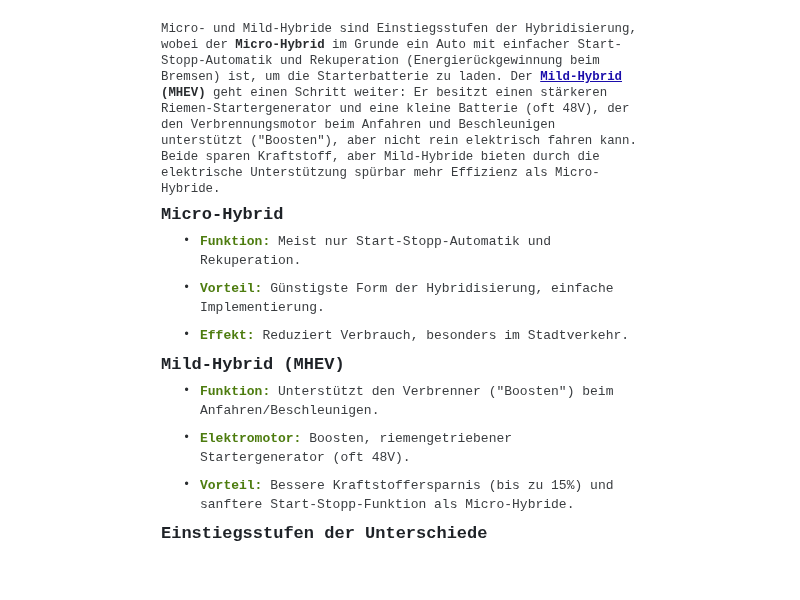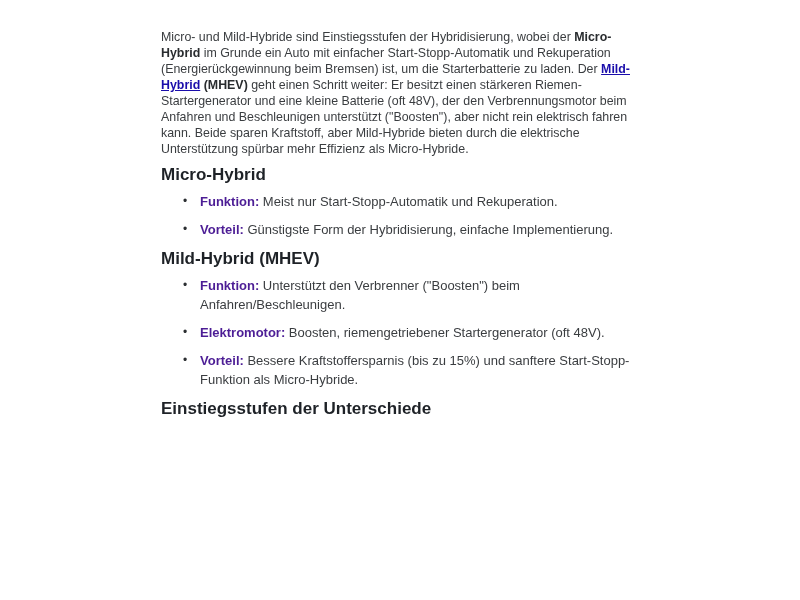--- a/index.html
+++ b/index.html
@@ -5,22 +5,23 @@
   * { margin: 0; padding: 0; box-sizing: border-box; }
   html, body {
     width: 800px;
     height: 600px;
     background: #ffffff;
     font-family: "Liberation Sans", sans-serif;
     overflow: hidden;
   }
   .doc {
     width: 478px;
-    margin: 16px auto;
+    margin: 8px auto;
     padding-top: 13px;
+    font-family: Liberation Mono, monospace;
   }
   .intro {
     font-size: 12.4px;
     line-height: 16px;
     color: #3a3d40;
   }
   .intro b { color: #292c2f; }
   a.inline-link {
     font-weight: bold;
     text-decoration: underline;
@@ -46,32 +47,33 @@
     margin-bottom: 9px;
   }
   ul.bullet-list li::before {
     content: "\2022";
     position: absolute;
     left: -17px;
     top: 0;
     color: #2b2e31;
     font-size: 12px;
   }
-  ul.bullet-list li b { color: #4c1d95; }
+  ul.bullet-list li b { color: #4d7c0f; }
 </style>
 </head>
 <body>
 
 <div class="doc">
   <p class="intro"><span>Micro- und Mild-Hybride sind Einstiegsstufen der Hybridisierung, wobei der </span><b>Micro-Hybrid</b><span> im Grunde ein Auto mit einfacher Start-Stopp-Automatik und Rekuperation (Energierückgewinnung beim Bremsen) ist, um die Starterbatterie zu laden. Der </span><a class="inline-link" style="color: rgb(26, 13, 171);">Mild-Hybrid</a><span> </span><b>(MHEV)</b><span> geht einen Schritt weiter: Er besitzt einen stärkeren Riemen-Startergenerator und eine kleine Batterie (oft 48V), der den Verbrennungsmotor beim Anfahren und Beschleunigen unterstützt ("Boosten"), aber nicht rein elektrisch fahren kann. Beide sparen Kraftstoff, aber Mild-Hybride bieten durch die elektrische Unterstützung spürbar mehr Effizienz als Micro-Hybride.</span></p>
   <div>
       <h2 class="section-heading">Micro-Hybrid</h2>
       <ul class="bullet-list">
         <li><b>Funktion:</b><span> Meist nur Start-Stopp-Automatik und Rekuperation.</span></li>
         <li><b>Vorteil:</b><span> Günstigste Form der Hybridisierung, einfache Implementierung.</span></li>
+        <li><b>Effekt:</b><span> Reduziert Verbrauch, besonders im Stadtverkehr.</span></li>
       </ul>
       <h2 class="section-heading">Mild-Hybrid (MHEV)</h2>
       <ul class="bullet-list">
         <li><b>Funktion:</b><span> Unterstützt den Verbrenner ("Boosten") beim Anfahren/Beschleunigen.</span></li>
         <li><b>Elektromotor:</b><span> Boosten, riemengetriebener Startergenerator (oft 48V).</span></li>
         <li><b>Vorteil:</b><span> Bessere Kraftstoffersparnis (bis zu 15%) und sanftere Start-Stopp-Funktion als Micro-Hybride.</span></li>
       </ul>
       <h2 class="section-heading">Einstiegsstufen der Unterschiede</h2>
     </div>
 </div>

